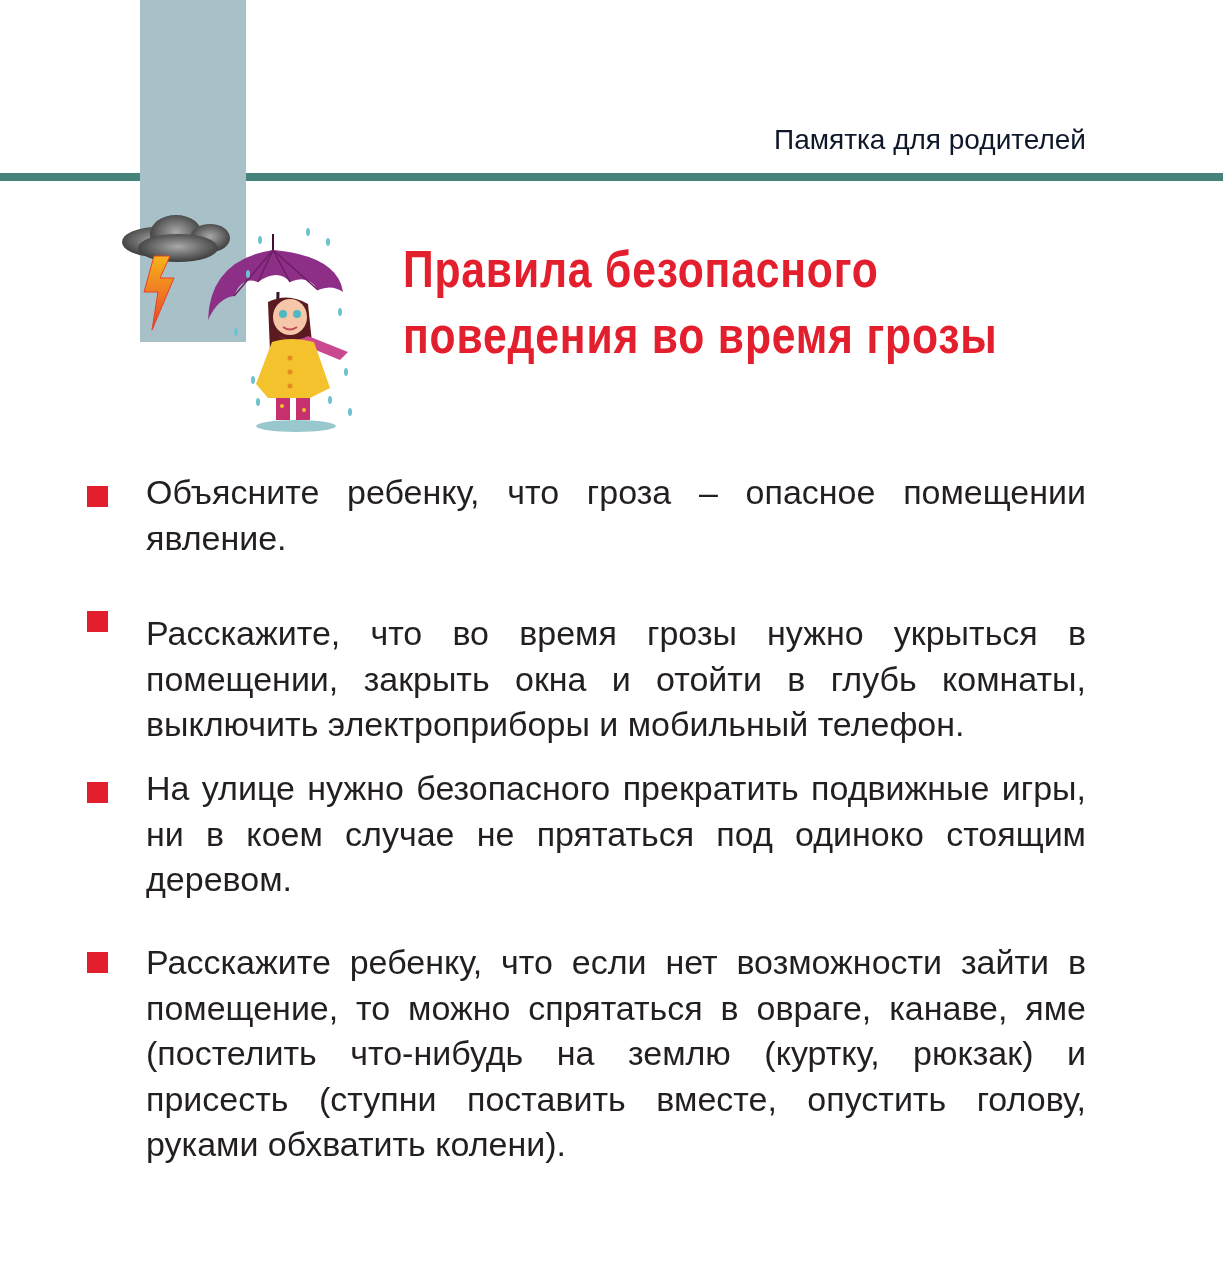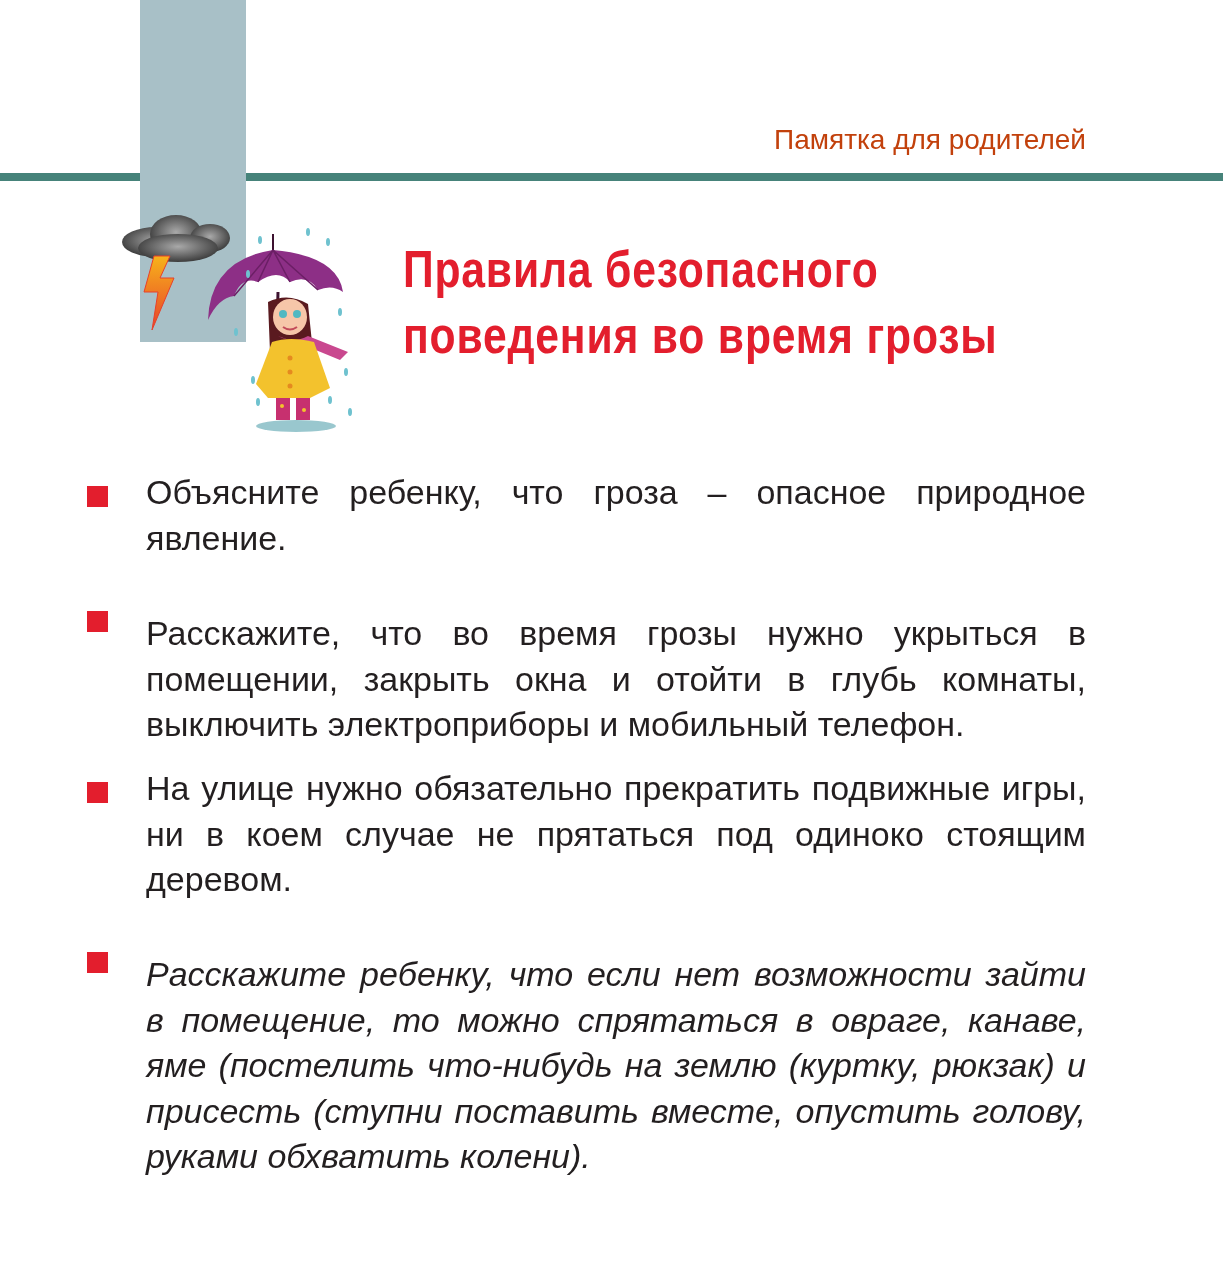--- a/index.html
+++ b/index.html
@@ -16,21 +16,21 @@
     .teal-rule {
       position: absolute; left: 0; top: 173px; width: 1223px; height: 8px;
       background: #46837a;
     }
     .teal-rule .gap {
       position: absolute; left: 140px; width: 106px; top: 0; height: 8px;
       background: #a8c0c7;
     }
     .header-label {
       position: absolute; right: 137px; top: 124px;
-      font-size: 28px; color: #c2410c; letter-spacing: 0px;
+      font-size: 28px; color: #0f172a; letter-spacing: 0px;
     }
     .illustration {
       position: absolute; left: 118px; top: 212px; width: 250px; height: 230px;
     }
     .title {
       position: absolute; left: 403px; top: 236px; width: 720px;
       font-family: "Liberation Sans", sans-serif;
       font-weight: bold; font-size: 52px; line-height: 66px;
       color: #e31e2d;
       transform: scaleX(0.82); transform-origin: left top;
@@ -130,27 +130,27 @@
 </div>
 
 <div class="title">
   <span>Правила безопасного</span>
   <span>поведения во время грозы</span>
 </div>
 
 <div class="list">
   <div class="item" style="top:0px;">
     <div class="bullet" style="top:16px;"></div>
-    <div class="item-text" style="top:0px;">Объясните ребенку, что гроза – опасное природное явление.</div>
+    <div class="item-text" style="top:0px;">Объясните ребенку, что гроза – опасное помещении явление.</div>
   </div>
   <div class="item" style="top:125px;">
     <div class="bullet" style="top:16px;"></div>
     <div class="item-text" style="top:0px;margin-top:16px;">Расскажите, что во время грозы нужно укрыться в помещении, закрыть окна и отойти в глубь комнаты, выключить электроприборы и мобильный телефон.</div>
   </div>
   <div class="item" style="top:296px;">
     <div class="bullet" style="top:16px;"></div>
-    <div class="item-text" style="top:0px;">На улице нужно обязательно прекратить подвижные игры, ни в коем случае не прятаться под одиноко стоящим деревом.</div>
+    <div class="item-text" style="top:0px;">На улице нужно безопасного прекратить подвижные игры, ни в коем случае не прятаться под одиноко стоящим деревом.</div>
   </div>
   <div class="item" style="top:466px;">
     <div class="bullet" style="top:16px;"></div>
-    <div class="item-text" style="top:16px;font-style:italic;">Расскажите ребенку, что если нет возможности зайти в помещение, то можно спрятаться в овраге, канаве, яме (постелить что-нибудь на землю (куртку, рюкзак) и присесть (ступни поставить вместе, опустить голову, руками обхватить колени).</div>
+    <div class="item-text" style="top:4px;">Расскажите ребенку, что если нет возможности зайти в помещение, то можно спрятаться в овраге, канаве, яме (постелить что-нибудь на землю (куртку, рюкзак) и присесть (ступни поставить вместе, опустить голову, руками обхватить колени).</div>
   </div>
 </div>
 
 </body></html>

